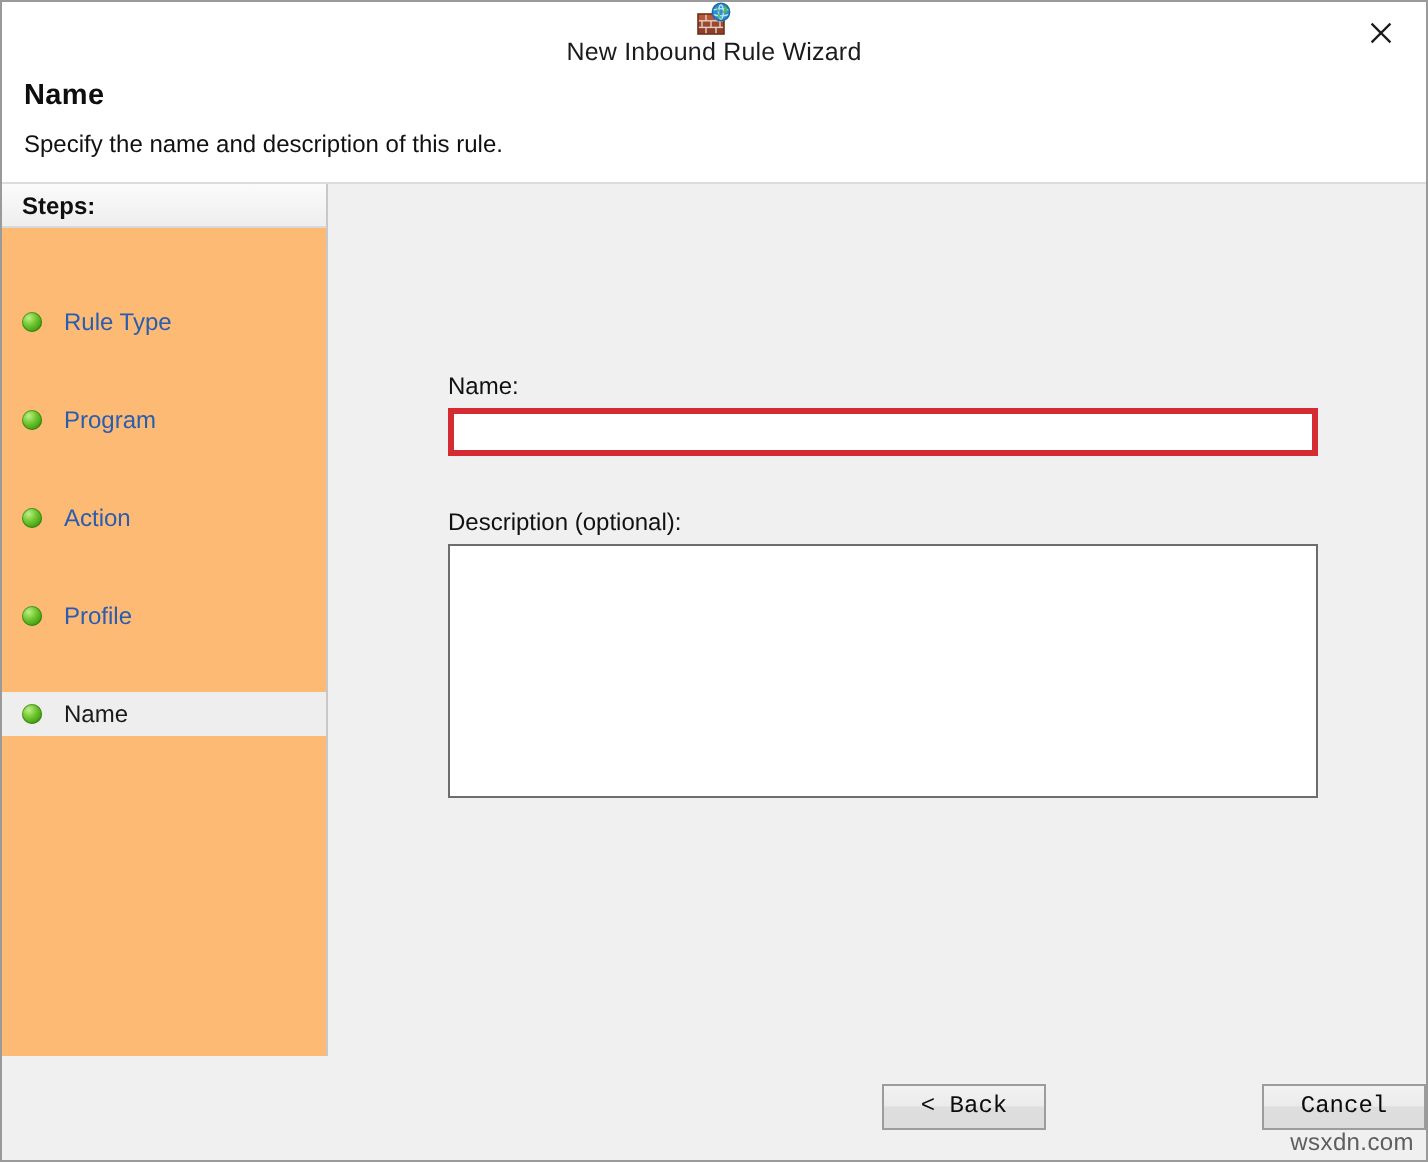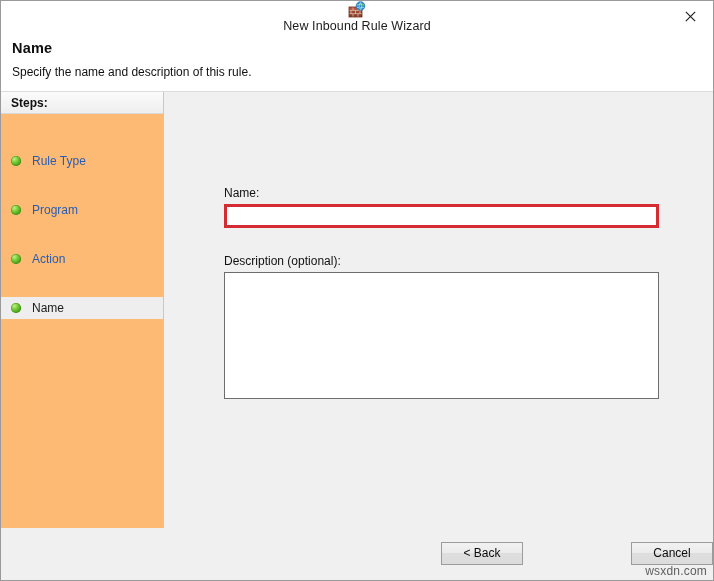--- a/index.html
+++ b/index.html
@@ -229,21 +229,21 @@
     position: relative;
   }
   .btn {
     position: absolute;
     top: 14px;
     height: 23px;
     width: 82px;
     box-sizing: border-box;
     background: linear-gradient(to bottom, #f2f2f2 0%, #ebebeb 47%, #dedede 50%, #dcdcdc 100%);
     border: 1px solid #9c9c9c;
-    font-family: Liberation Sans, sans-serif;
+    font-family: Liberation Mono, monospace;
     font-size: 12px;
     color: #0b0b0b;
     text-align: center;
     line-height: 21px;
     padding: 0;
     cursor: default;
   }
   .btn-back { left: 440px; }
   .btn-cancel { left: 630px; text-align: center; }
 
@@ -348,20 +348,24 @@
         <div class="step-item">
           <span class="step-bullet"></span>
           <span class="step-label">Program</span>
         </div>
 
         <div class="step-item">
           <span class="step-bullet"></span>
           <span class="step-label">Action</span>
         </div>
 
+        <div class="step-item">
+          <span class="step-bullet"></span>
+          <span class="step-label">Profile</span>
+        </div>
 
         <div class="step-item current">
           <span class="step-bullet"></span>
           <span class="step-label">Name</span>
         </div>
 
       </div>
     </div>
 
     <div class="content">

